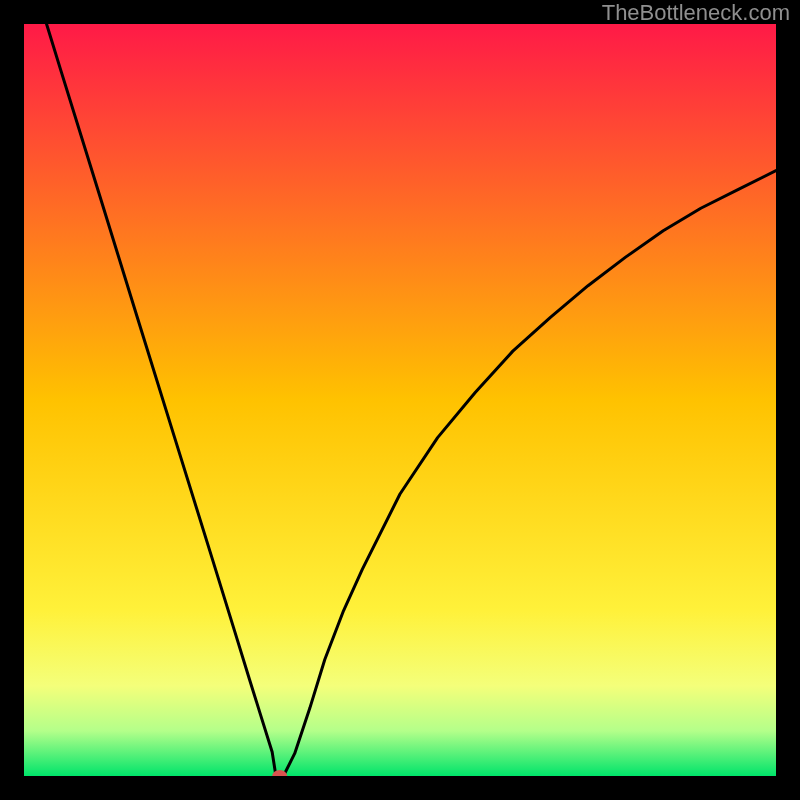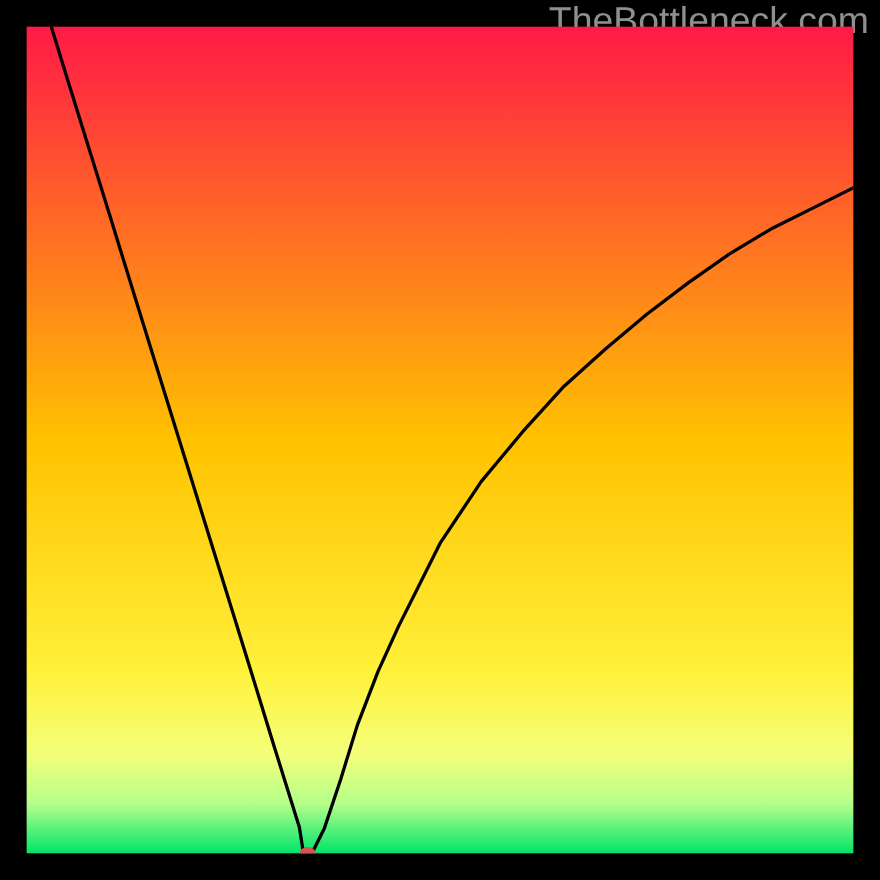--- a/index.html
+++ b/index.html
@@ -15,21 +15,21 @@
     position: relative;
     width: 800px;
     height: 800px;
     background: #000;
   }
   .watermark {
     position: absolute;
     top: 0px;
     right: 10px;
     color: #8f8f8f;
-    font-size: 34px;
+    font-size: 22px;
     font-weight: 500;
     letter-spacing: 0px;
     user-select: none;
     margin-left: 48px;
   }
   svg.plot {
     position: absolute;
     left: 24px;
     top: 24px;
     width: 752px;

